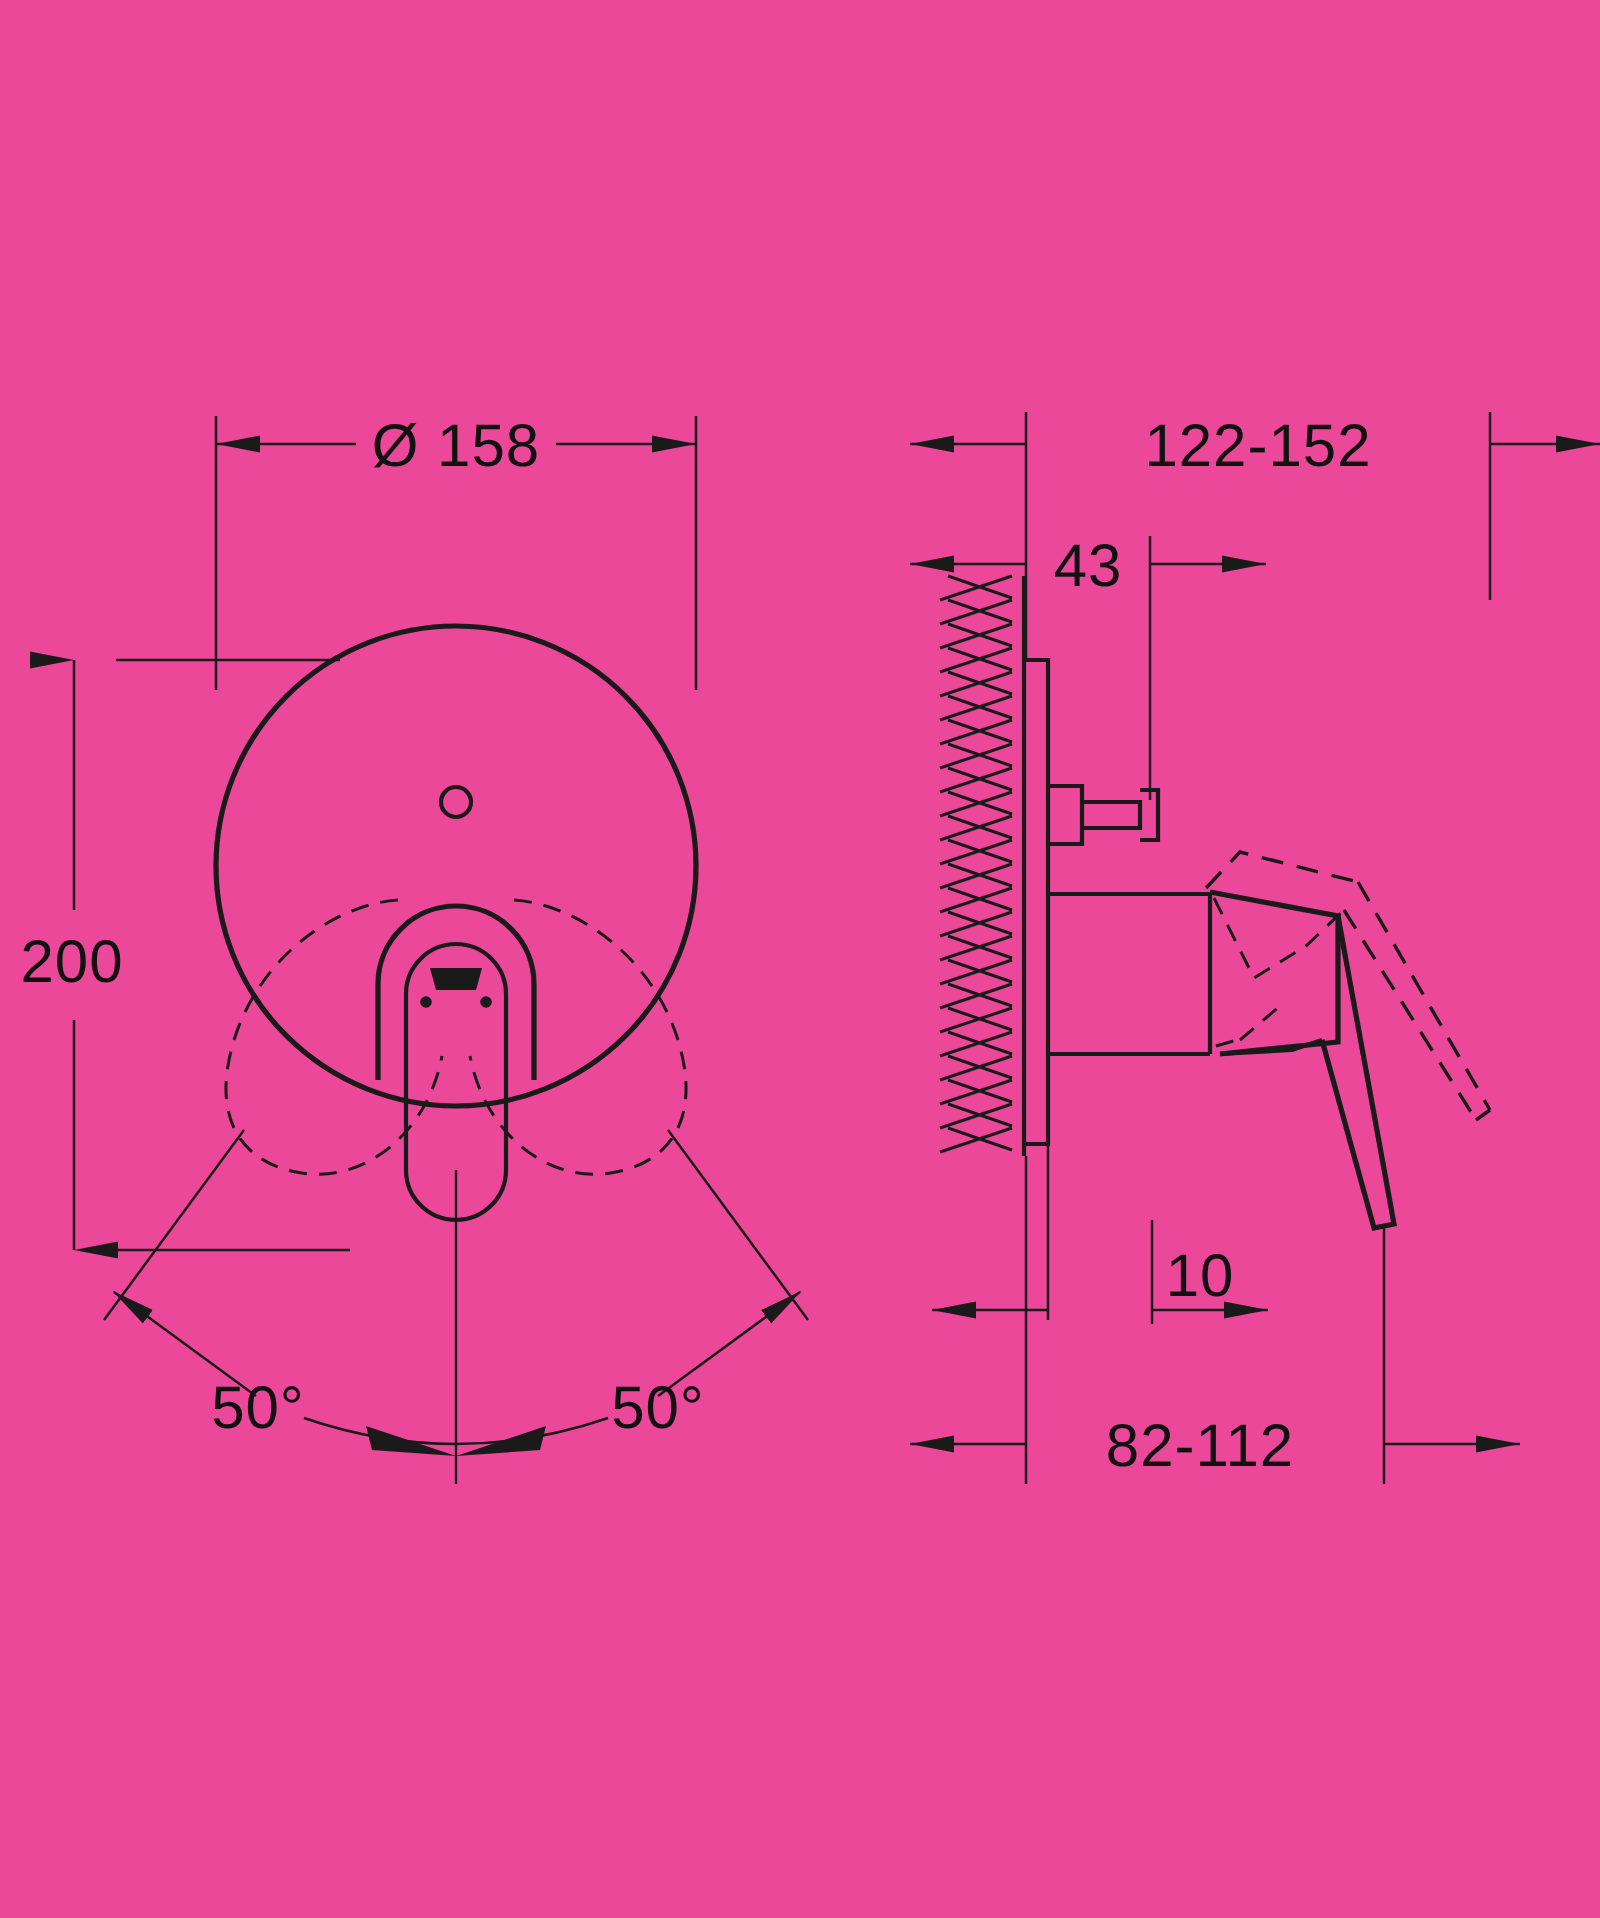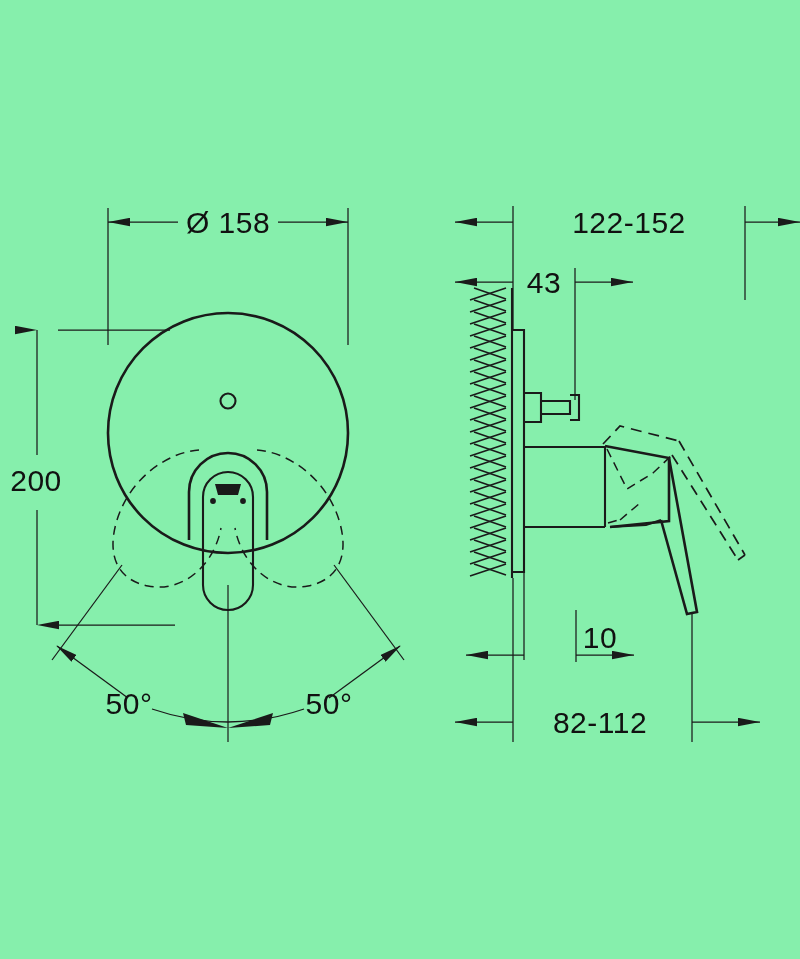--- a/index.html
+++ b/index.html
@@ -10,21 +10,21 @@
   body {
     width: 800px;
     height: 959px;
     font-family: "Liberation Sans", sans-serif;
     overflow: hidden;
   }
   #drawing-root {
     position: relative;
     width: 800px;
     height: 959px;
-    background: #86efac;
+    background: #ec4899;
   }
   svg.tech-drawing {
     display: block;
     width: 800px;
     height: 959px;
   }
   .ln {
     stroke: #1a1a1a;
     fill: none;
     stroke-linecap: butt;

